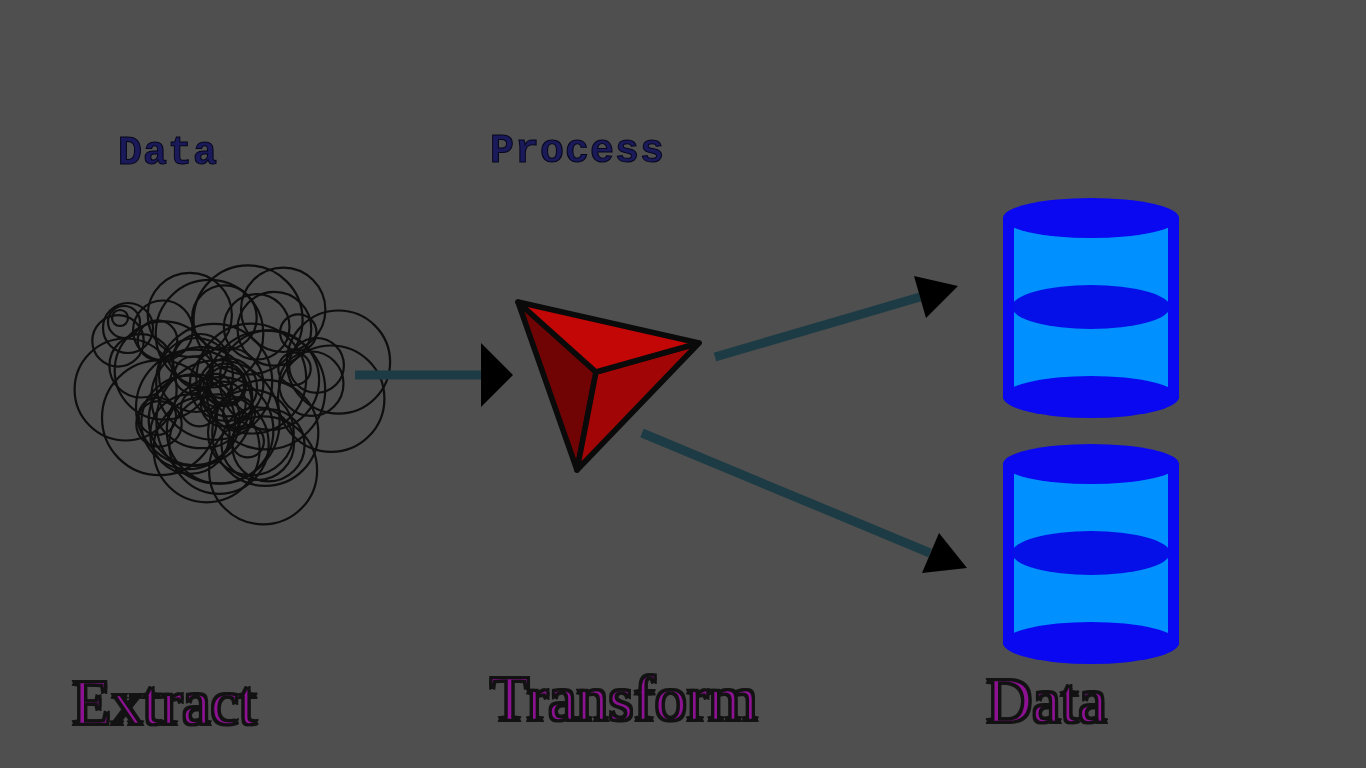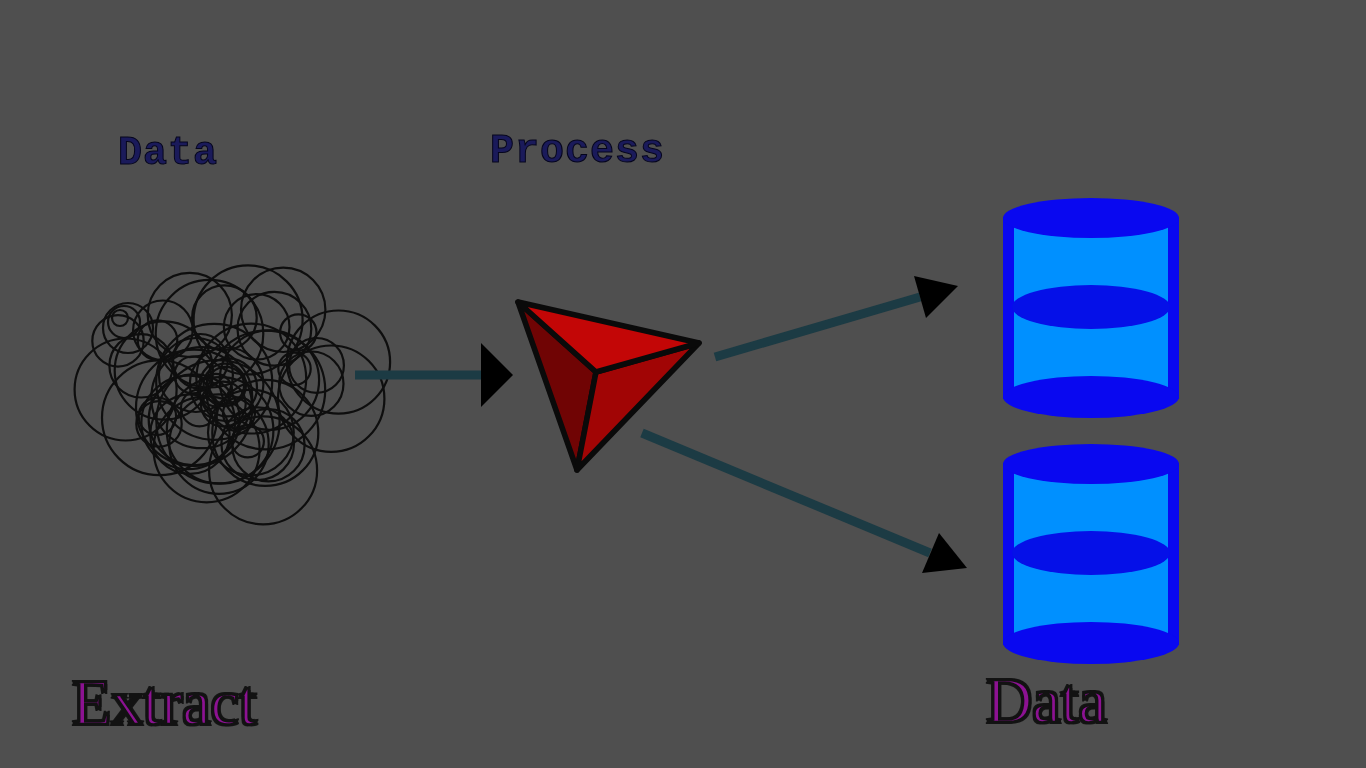--- a/index.html
+++ b/index.html
@@ -185,15 +185,16 @@
     <svg width="182" height="226" viewBox="0 0 182 226">
       <rect class="db-dark" x="3" y="22" width="176" height="182"></rect>
       <rect class="db-light" x="14" y="28" width="154" height="172"></rect>
       <ellipse class="db-dark" cx="91" cy="23" rx="88" ry="20"></ellipse>
       <ellipse class="db-band" cx="91" cy="112" rx="79" ry="22"></ellipse>
       <ellipse class="db-dark" cx="91" cy="202" rx="88" ry="21"></ellipse>
     </svg>
   </div>
 
   <div id="label-extract" class="stage-bottom-label">Extract</div>
+  <div id="label-transform" class="stage-bottom-label">Transform</div>
   <div id="label-load" class="stage-bottom-label">Data</div>
 
 </div>
 
 </body></html>

